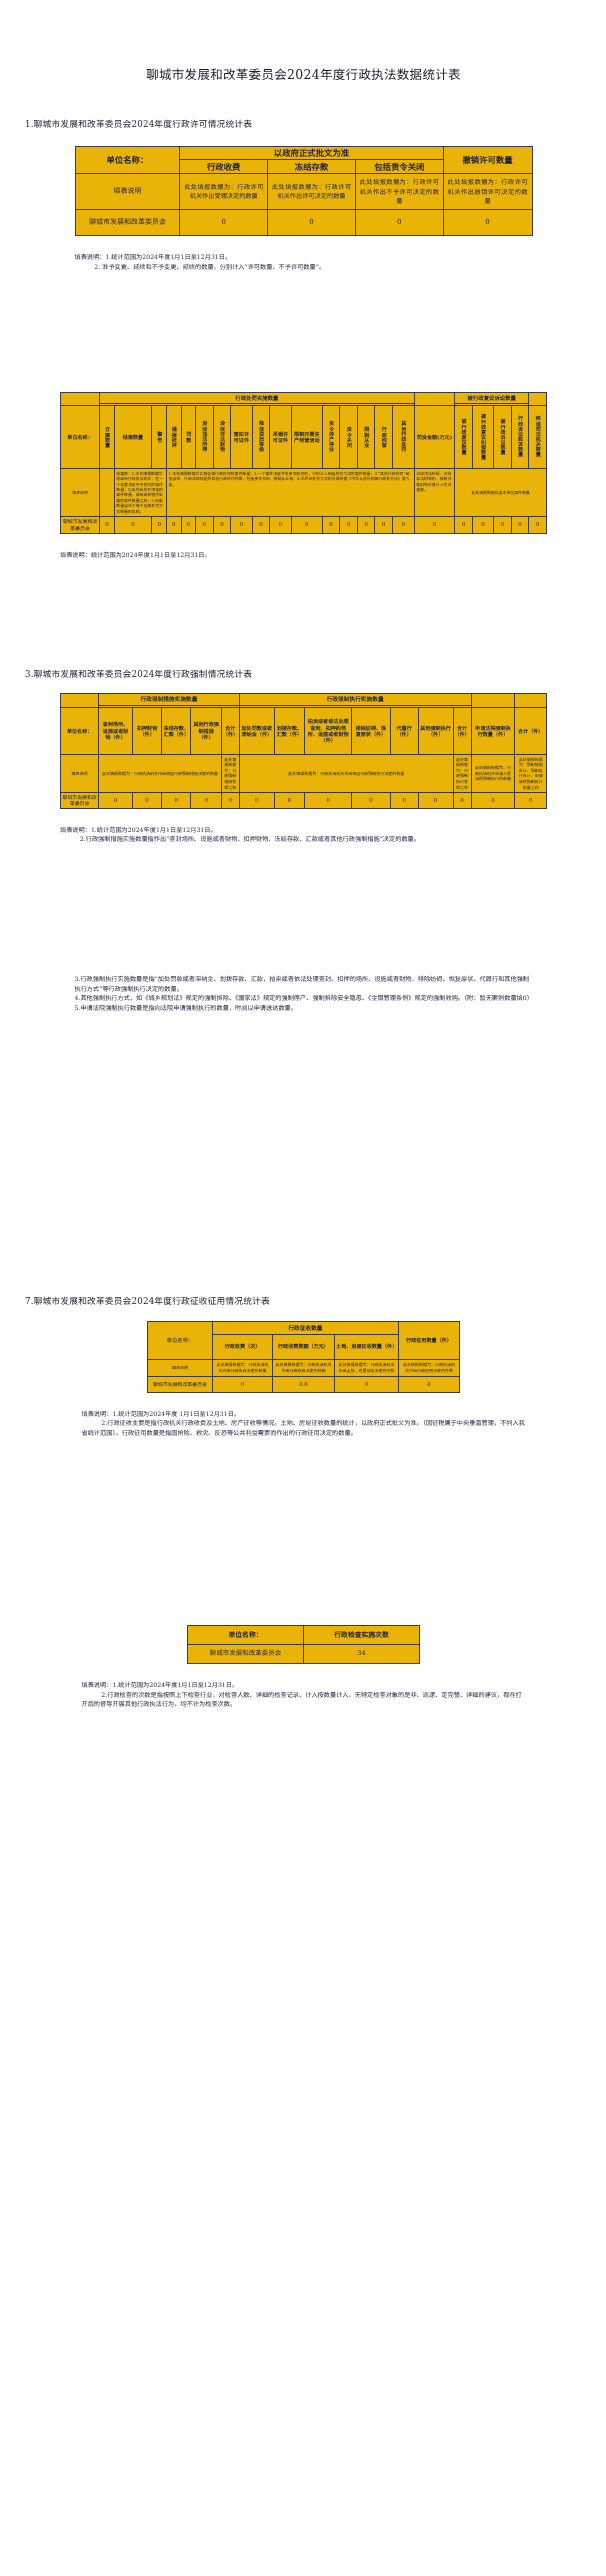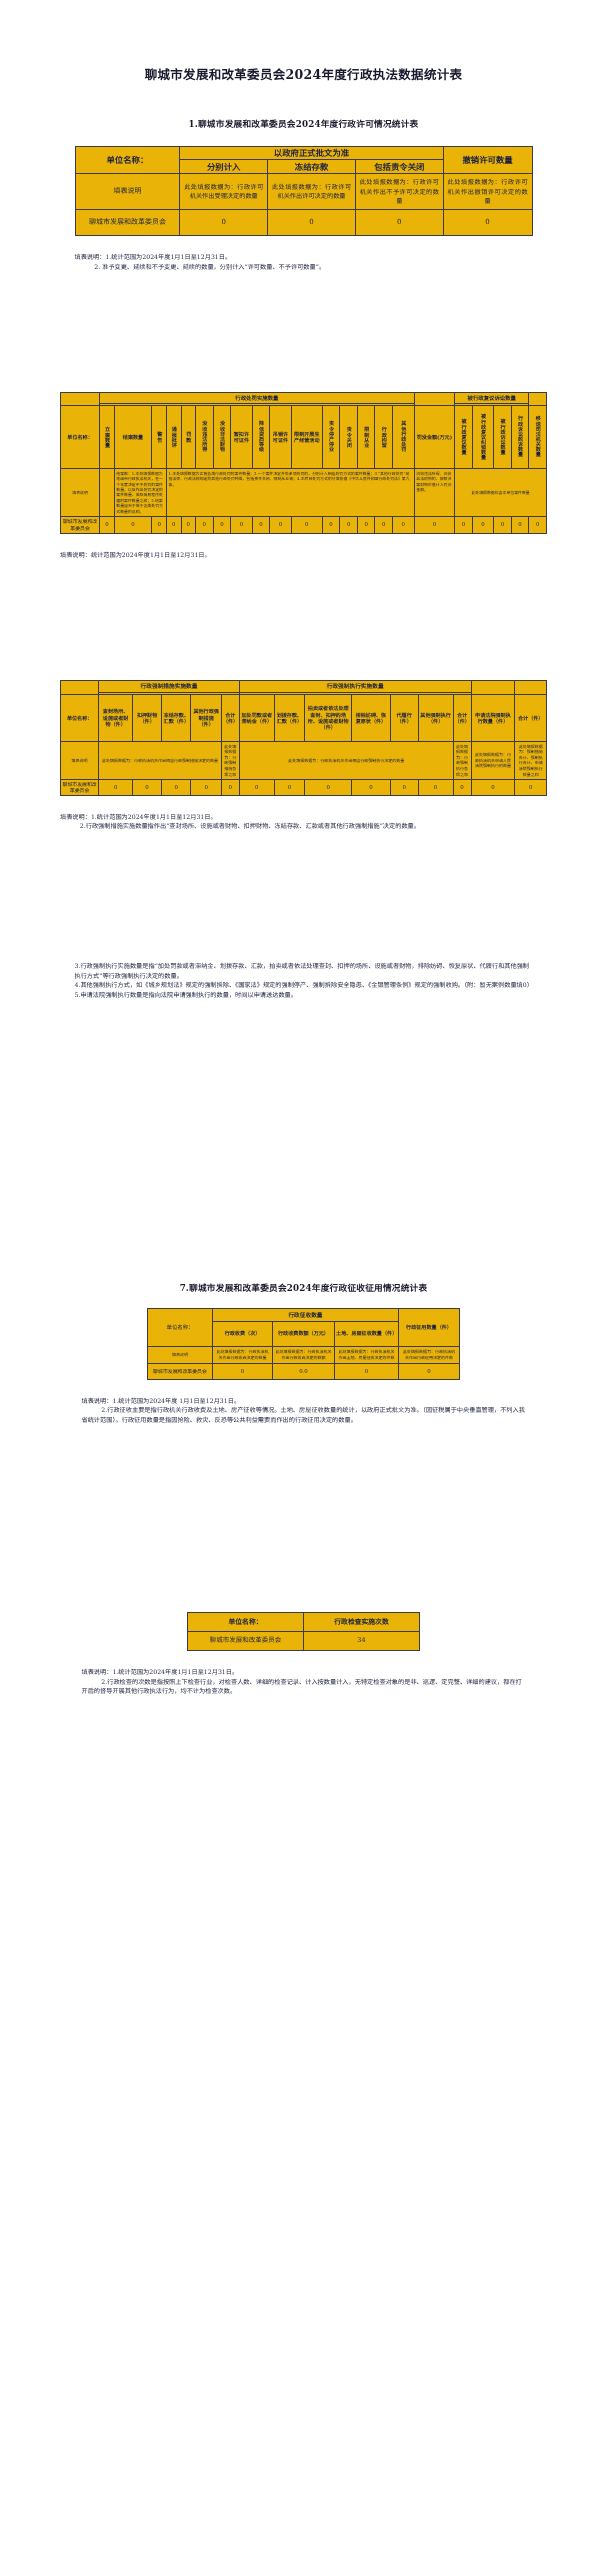--- a/index.html
+++ b/index.html
@@ -9,30 +9,30 @@
     font-family:"DejaVu Serif","Liberation Serif",serif;
     color:#1a1a2e;
     -webkit-font-smoothing:none;
   }
   .page{width:607px;min-height:2576px;position:relative;background:#fff;box-sizing:border-box;}
 
   
   .doc-title{
     text-align:center;
     font-size:12.5px;
-    font-weight:bold;
+    font-weight:normal;
     letter-spacing:0.3px;
     padding-top:64px;
     font-family:"DejaVu Serif","Liberation Serif",serif;
   }
   .sec-title{
-    text-align:center;
     font-size:8.7px;
-    font-weight:bold;
+    font-weight:normal;
     letter-spacing:0.2px;
+    padding-left:25px;
   }
   .t1-title{padding-top:34px;}
   .t2-title{padding-top:0;}
   .t3-title{padding-top:0;}
   .t4-title{padding-top:0;}
   .t5-title{padding-top:0;}
 
   
   table{border-collapse:collapse;margin:16px auto;background:#eab308;}
   table td,table th{
@@ -138,21 +138,21 @@
   <div class="sec-title t1-title">1.聊城市发展和改革委员会2024年度行政许可情况统计表</div>
 
   <table class="tbl1">
     <tbody>
       <tr>
         <td class="c-unit big" rowspan="2">单位名称：</td>
         <td class="big" colspan="3">以政府正式批文为准</td>
         <td class="c-last big" rowspan="2">撤销许可数量</td>
       </tr>
       <tr>
-        <td class="c-d big">分别计入</td>
+        <td class="c-d big">行政收费</td>
         <td class="c-d big">冻结存款</td>
         <td class="c-d big">包括责令关闭</td>
       </tr>
       <tr>
         <td class="unit-name">填表说明</td>
         <td class="note-cell">此处填报数据为：行政许可机关作出受理决定的数量</td>
         <td class="note-cell">此处填报数据为：行政许可机关作出许可决定的数量</td>
         <td class="note-cell">此处填报数据为：行政许可机关作出不予许可决定的数量</td>
         <td class="note-cell">此处填报数据为：行政许可机关作出撤销许可决定的数量</td>
       </tr>
@@ -272,20 +272,21 @@
       </tr>
     </tbody>
   </table>
 
   <div class="fn w900">
     <p class="ind1">填表说明：统计范围为2024年度1月1日至12月31日。</p>
   </div>
 
   <div class="spacer-lg"></div>
 
+  <div class="sec-title t3-title">3.聊城市发展和改革委员会2024年度行政强制情况统计表</div>
 
   <table class="tbl3">
     <colgroup>
       <col style="width:34px">
         <col style="width:30px">
         <col style="width:26px">
       <col style="width:26px">
         <col style="width:27px">
         <col style="width:16px">
       <col style="width:31px">

